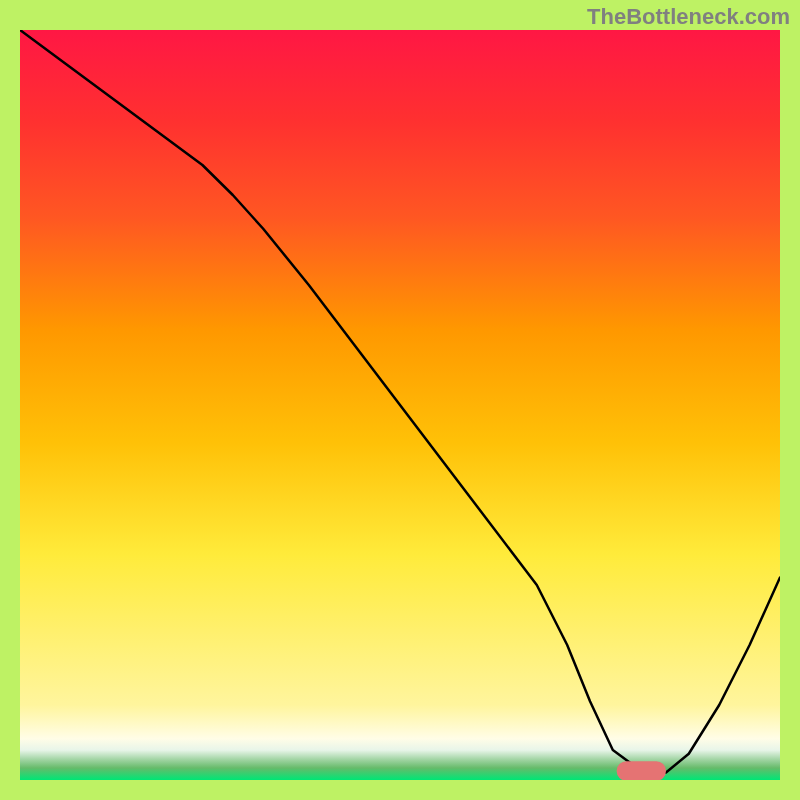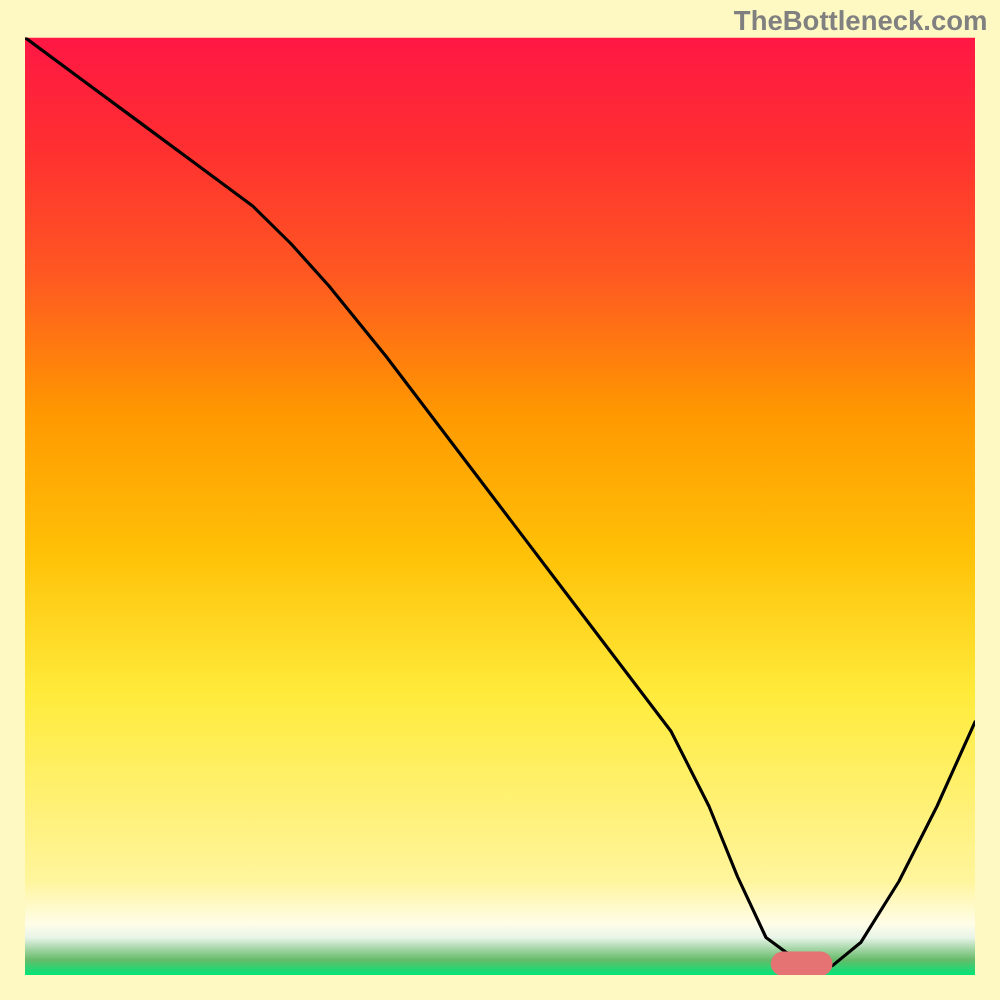--- a/index.html
+++ b/index.html
@@ -1,21 +1,21 @@
 <!DOCTYPE html>
 <html><head>
 <meta charset="utf-8">
 <style>
   * { margin: 0; padding: 0; box-sizing: border-box; }
   html, body { width: 800px; height: 800px; overflow: hidden; background: #fff; }
   .chart-container {
     position: relative;
     width: 800px;
     height: 800px;
-    background: #fef9c3;
+    background: #bef264;
   }
   .watermark {
     position: absolute;
     top: 4px;
     right: 10px;
     font-family: Arial, sans-serif;
     font-size: 22px;
     font-weight: bold;
     color: #808080;
     z-index: 10;

